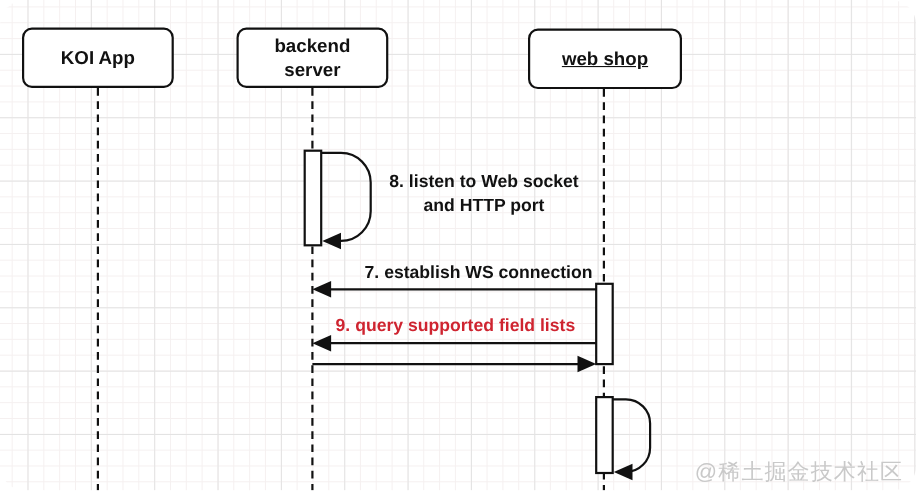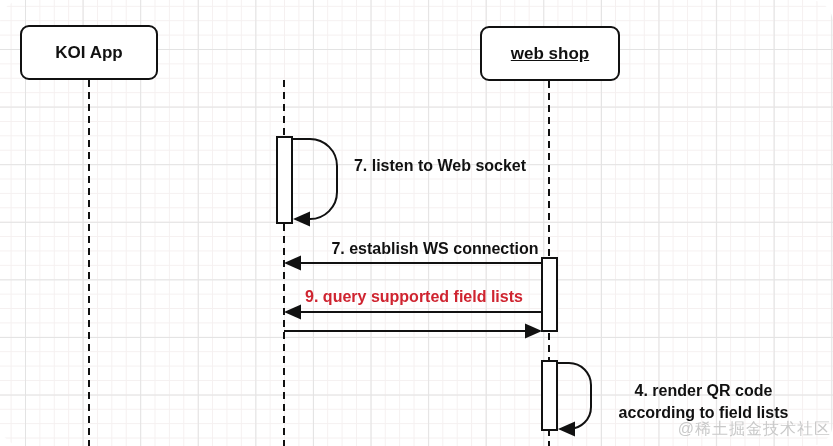--- a/index.html
+++ b/index.html
@@ -31,22 +31,22 @@
   }
   .msg-label{
     position:absolute;
     font-weight:bold;font-size:16px;line-height:22px;
     color:#111111;text-align:center;
     white-space:nowrap;
   }
   .msg-label span{display:block;}
   .watermark{
     position:absolute;
-    right:2px;top:417px;
-    font-size:16px;line-height:24px;
+    right:12px;top:417px;
+    font-size:20px;line-height:24px;
     color:#c9c9c9;
     letter-spacing:1px;
   }
 </style>
 </head>
 <body>
 
 <div class="stage">
 
   <svg class="layer" width="833" height="446" viewBox="0 0 833 446">
@@ -72,37 +72,38 @@
 
     <rect x="542" y="361" width="15" height="69" fill="#ffffff" stroke="#111111" stroke-width="2"></rect>
     <path d="M557,363 h12 a22,22 0 0 1 22,22 v22 a22,22 0 0 1 -22,22 h-5" fill="none" stroke="#111111" stroke-width="2"></path>
     <path d="M558,429 L575,421.5 L575,436.5 Z" fill="#111111"></path>
   </svg>
 
   <div class="actor" style="left:20px;top:25px;width:138px;height:55px;">
     <span>KOI App</span>
   </div>
 
+  <div class="actor" style="left:215px;top:25px;width:138px;height:55px;">
+    <span>backend</span>
+    <span>server</span>
+  </div>
 
   <div class="actor" style="left:480px;top:26px;width:140px;height:55px;text-decoration:underline;">
     <span>web shop</span>
   </div>
 
   <div class="msg-label" style="left:330px;top:155px;width:220px;">
-    <span>7. listen to Web socket</span>
+    <span>8. listen to Web socket</span>
+    <span>and HTTP port</span>
   </div>
 
   <div class="msg-label" style="left:300px;top:238px;width:270px;">
     <span>7. establish WS connection</span>
   </div>
 
   <div class="msg-label" style="left: 285px; top: 286px; width: 258px; color: rgb(207, 36, 48);">
     <span>9. query supported field lists</span>
   </div>
 
-  <div class="msg-label" style="left:596px;top:380px;width:215px;">
-    <span>4. render QR code</span>
-    <span>according to field lists</span>
-  </div>
 
   <div class="watermark">@稀土掘金技术社区</div>
 
 </div>
 
 </body></html>

